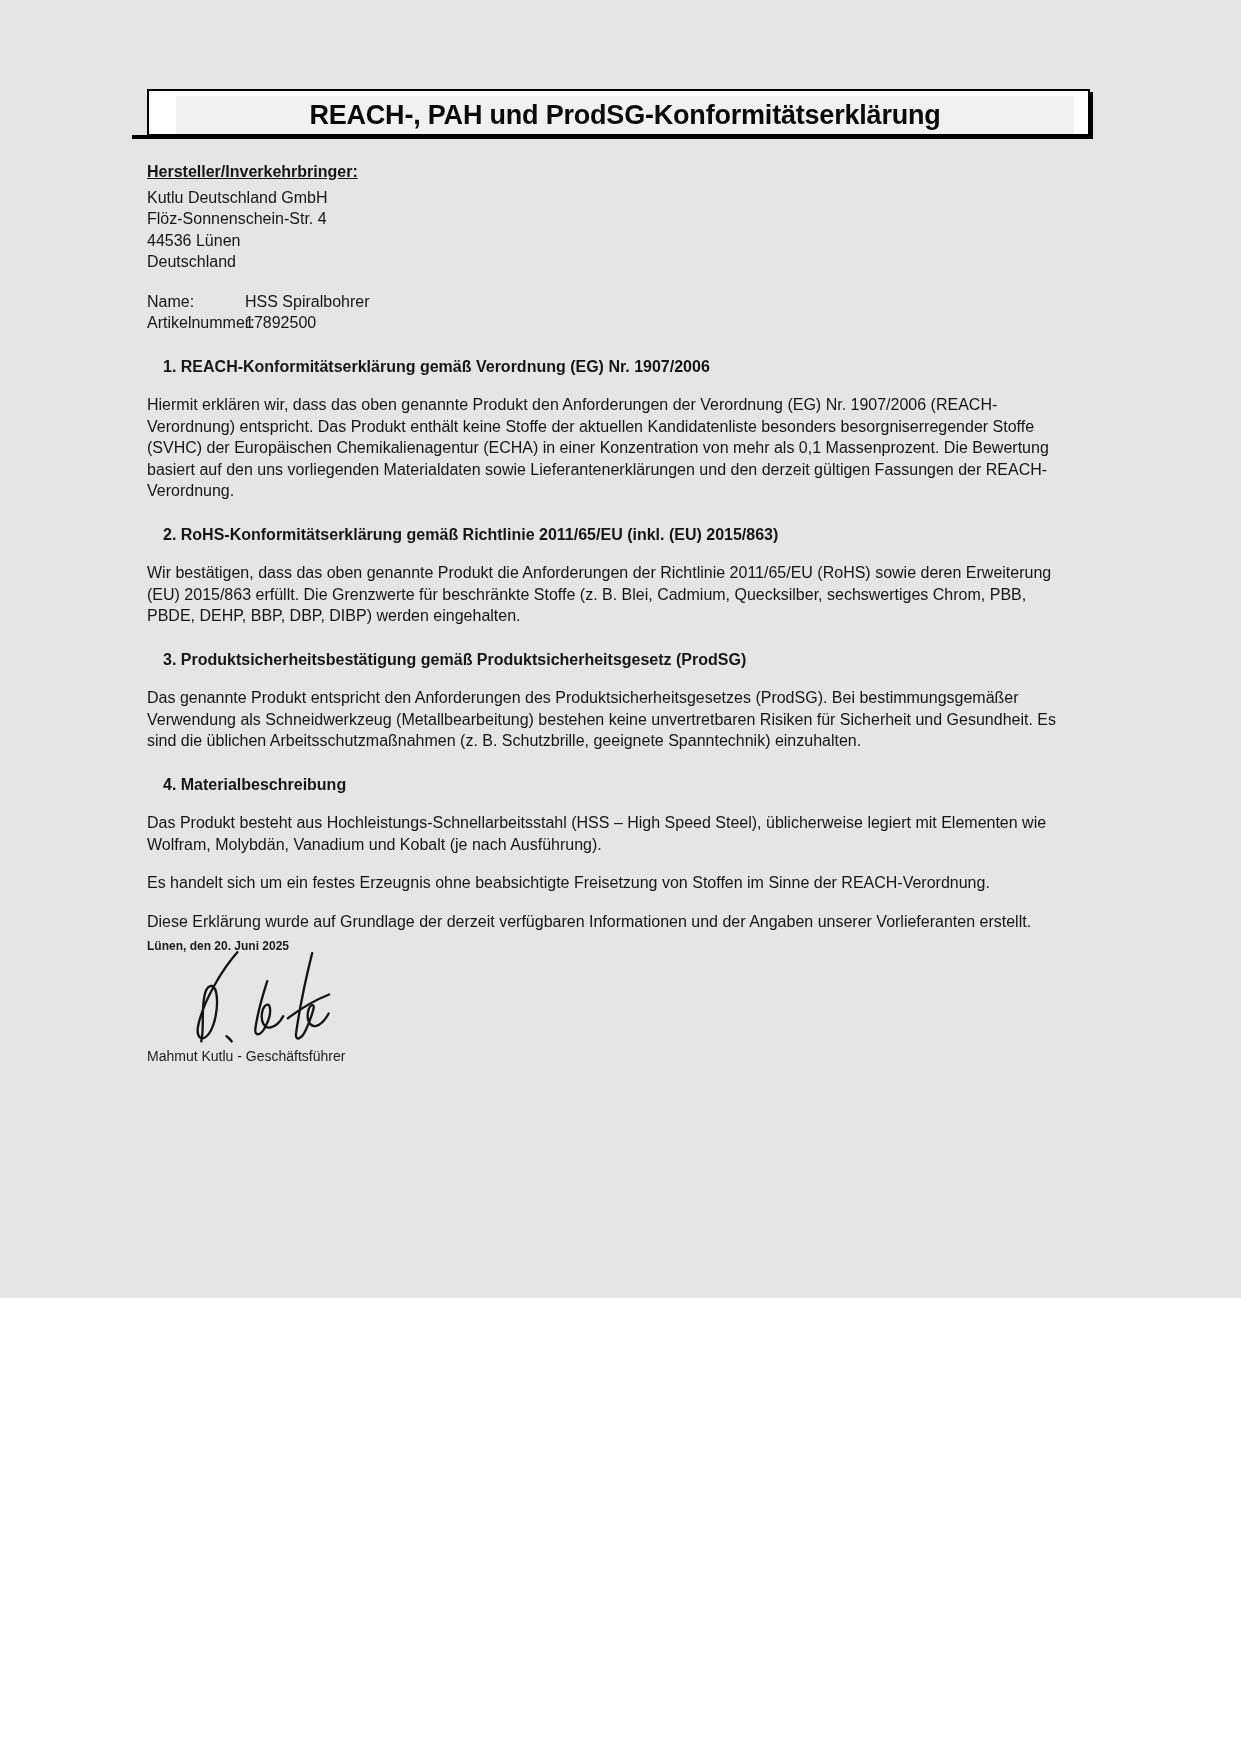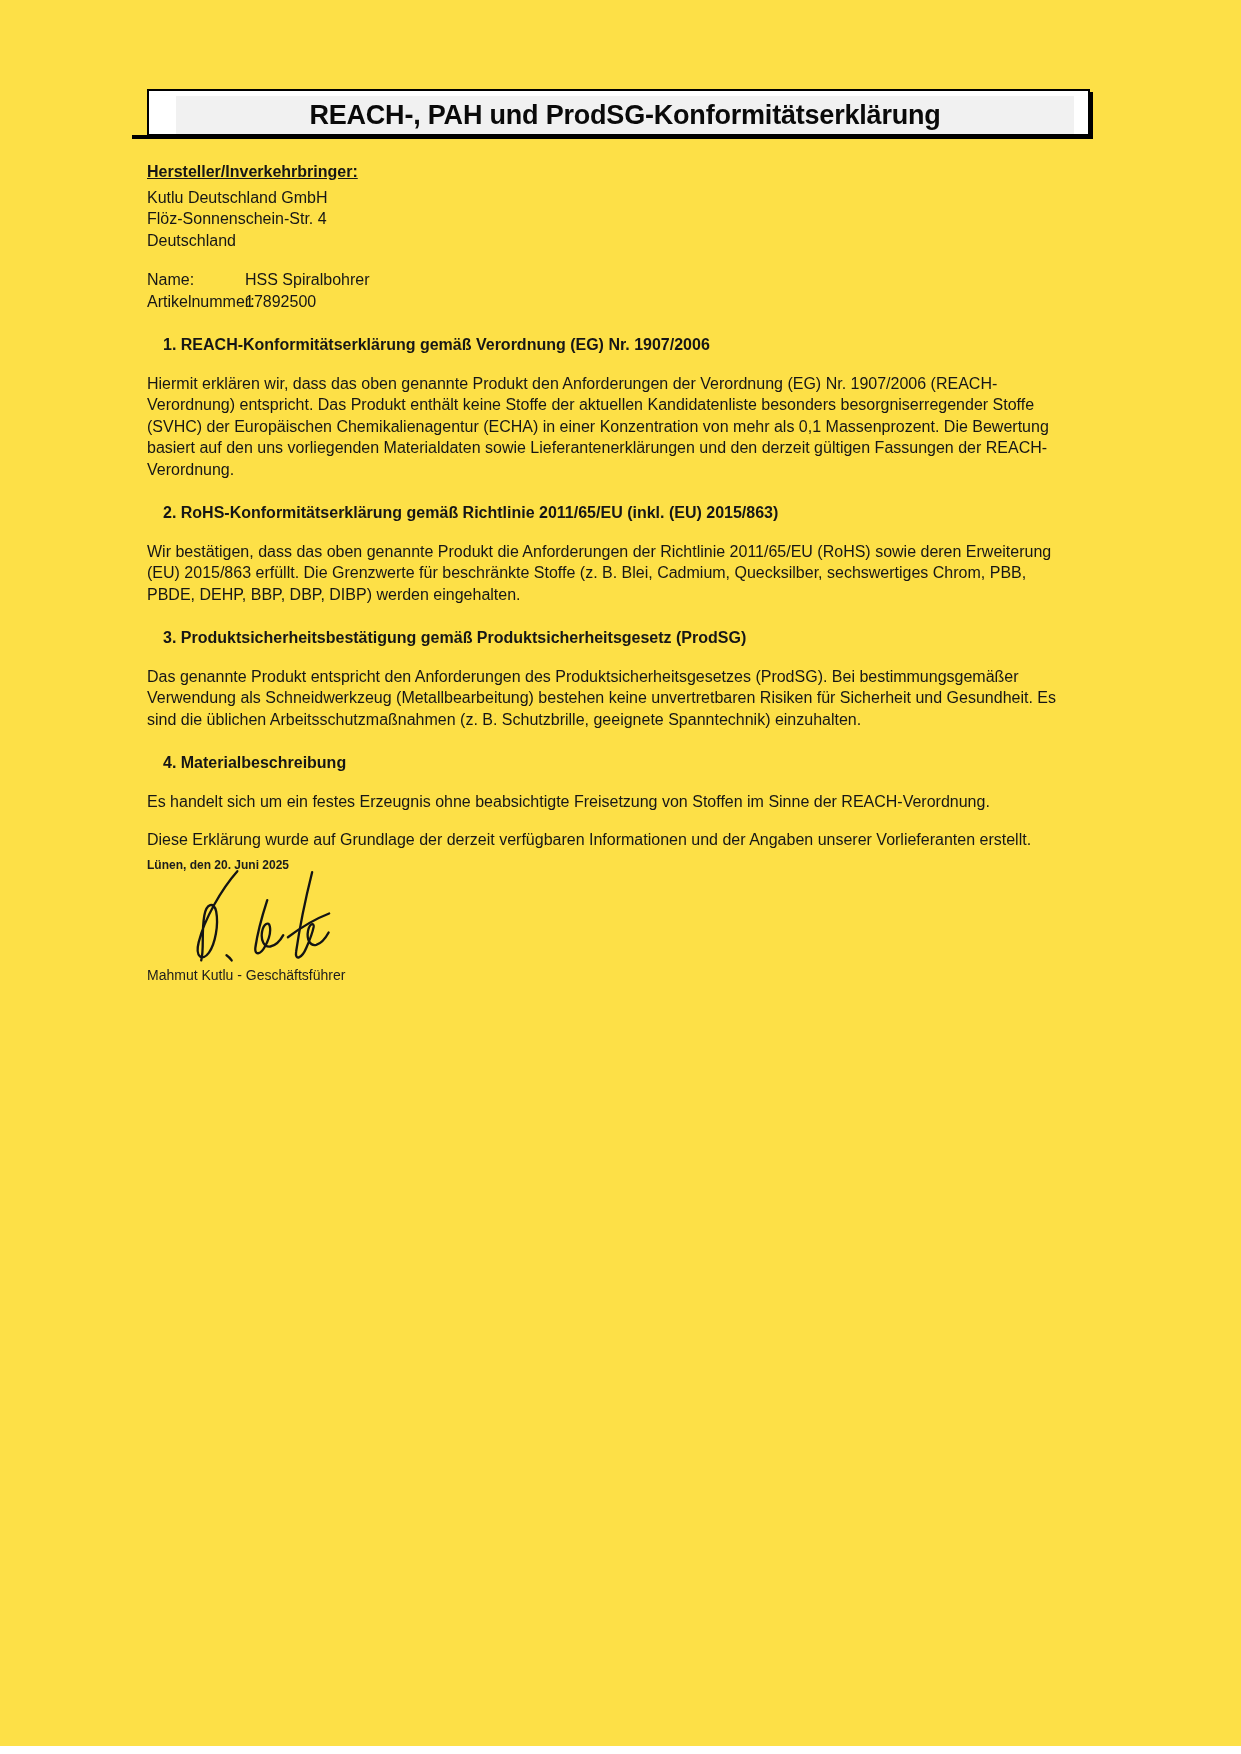--- a/index.html
+++ b/index.html
@@ -1,20 +1,20 @@
 <!DOCTYPE html>
 <html lang="de"><head>
 <meta charset="utf-8">
 <style>
   html, body { margin: 0; padding: 0; background: #ffffff; }
   .page {
     position: relative;
     width: 1241px;
-    height: 1746px;
-    background: #fde047;
+    height: 1298px;
+    background: #e5e5e5;
     font-family: "Liberation Sans", "DejaVu Sans", sans-serif;
     color: #161616;
     overflow: hidden;
   }
   .content {
     position: absolute;
     left: 147px;
     top: 0;
     width: 946px;
   }
@@ -109,20 +109,21 @@
     <div class="title-box">
       <div class="title-band">
         <span class="title-text">REACH-, PAH und ProdSG-Konformitätserklärung</span>
       </div>
     </div>
 
     <div class="body-text">
       <div class="mfr-heading">Hersteller/Inverkehrbringer:</div>
       <div class="addr-line">Kutlu Deutschland GmbH</div>
       <div class="addr-line">Flöz-Sonnenschein-Str. 4</div>
+      <div class="addr-line">44536 Lünen</div>
       <div class="addr-line">Deutschland</div>
 
       <div class="product-block">
         <div class="product-row">
           <span class="product-label">Name:</span>
           <span class="product-value">HSS Spiralbohrer</span>
         </div>
         <div class="product-row">
           <span class="product-label">Artikelnummer:</span>
           <span class="product-value">17892500</span>
@@ -139,20 +140,21 @@
         <p class="para">Wir bestätigen, dass das oben genannte Produkt die Anforderungen der Richtlinie 2011/65/EU (RoHS) sowie deren Erweiterung (EU) 2015/863 erfüllt. Die Grenzwerte für beschränkte Stoffe (z. B. Blei, Cadmium, Quecksilber, sechswertiges Chrom, PBB, PBDE, DEHP, BBP, DBP, DIBP) werden eingehalten.</p>
       </section>
 
       <section>
         <h2 class="section-heading">3. Produktsicherheitsbestätigung gemäß Produktsicherheitsgesetz (ProdSG)</h2>
         <p class="para">Das genannte Produkt entspricht den Anforderungen des Produktsicherheitsgesetzes (ProdSG). Bei bestimmungsgemäßer Verwendung als Schneidwerkzeug (Metallbearbeitung) bestehen keine unvertretbaren Risiken für Sicherheit und Gesundheit. Es sind die üblichen Arbeitsschutzmaßnahmen (z. B. Schutzbrille, geeignete Spanntechnik) einzuhalten.</p>
       </section>
 
       <section>
         <h2 class="section-heading">4. Materialbeschreibung</h2>
+        <p class="para">Das Produkt besteht aus Hochleistungs-Schnellarbeitsstahl (HSS – High Speed Steel), üblicherweise legiert mit Elementen wie Wolfram, Molybdän, Vanadium und Kobalt (je nach Ausführung).</p>
         <p class="para">Es handelt sich um ein festes Erzeugnis ohne beabsichtigte Freisetzung von Stoffen im Sinne der REACH-Verordnung.</p>
         <p class="para">Diese Erklärung wurde auf Grundlage der derzeit verfügbaren Informationen und der Angaben unserer Vorlieferanten erstellt.</p>
       </section>
 
       <div>
         <div class="place-date">Lünen, den 20. Juni 2025</div>
 
         <svg class="signature" viewBox="0 0 380 190" fill="none" xmlns="http://www.w3.org/2000/svg">
           <g stroke="#141414" stroke-width="4.5" stroke-linecap="round" fill="none">
             <path d="M148 12 C118 46 84 104 73 150 C66 178 80 188 93 170 C105 153 112 116 107 90 C103 70 88 75 84 98 C78 131 84 163 78 185"></path>

